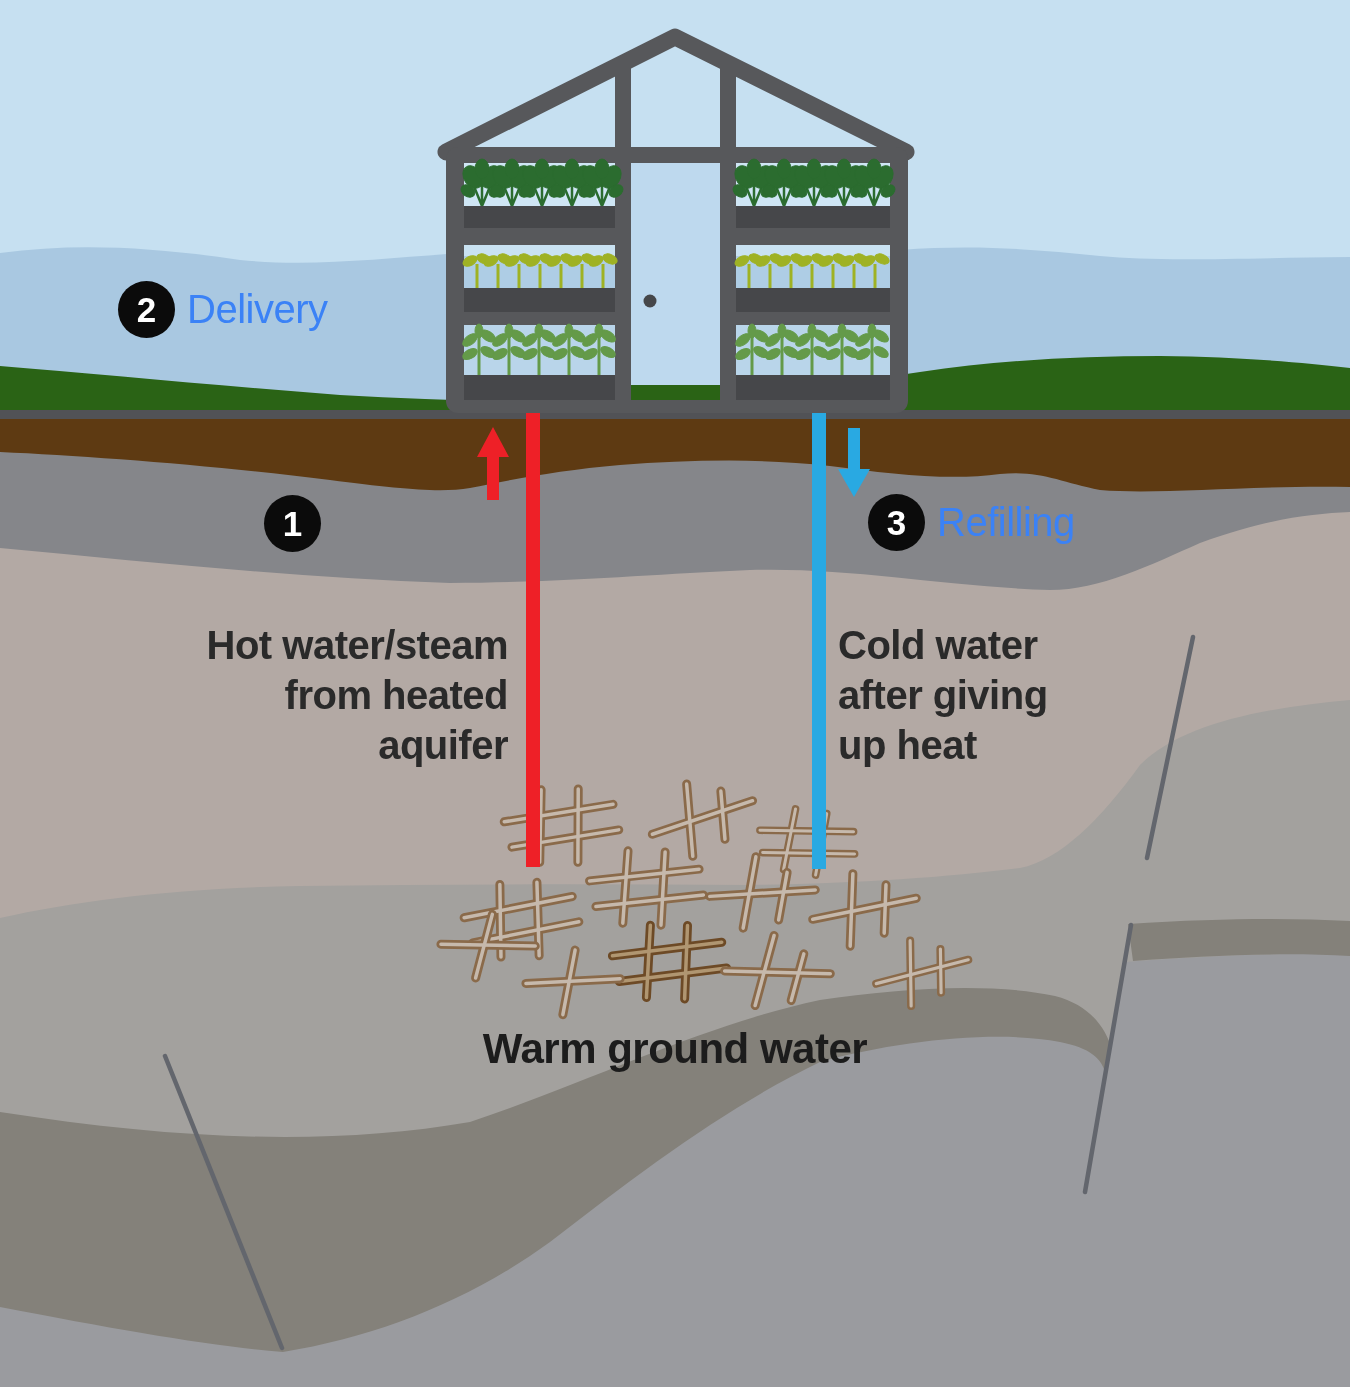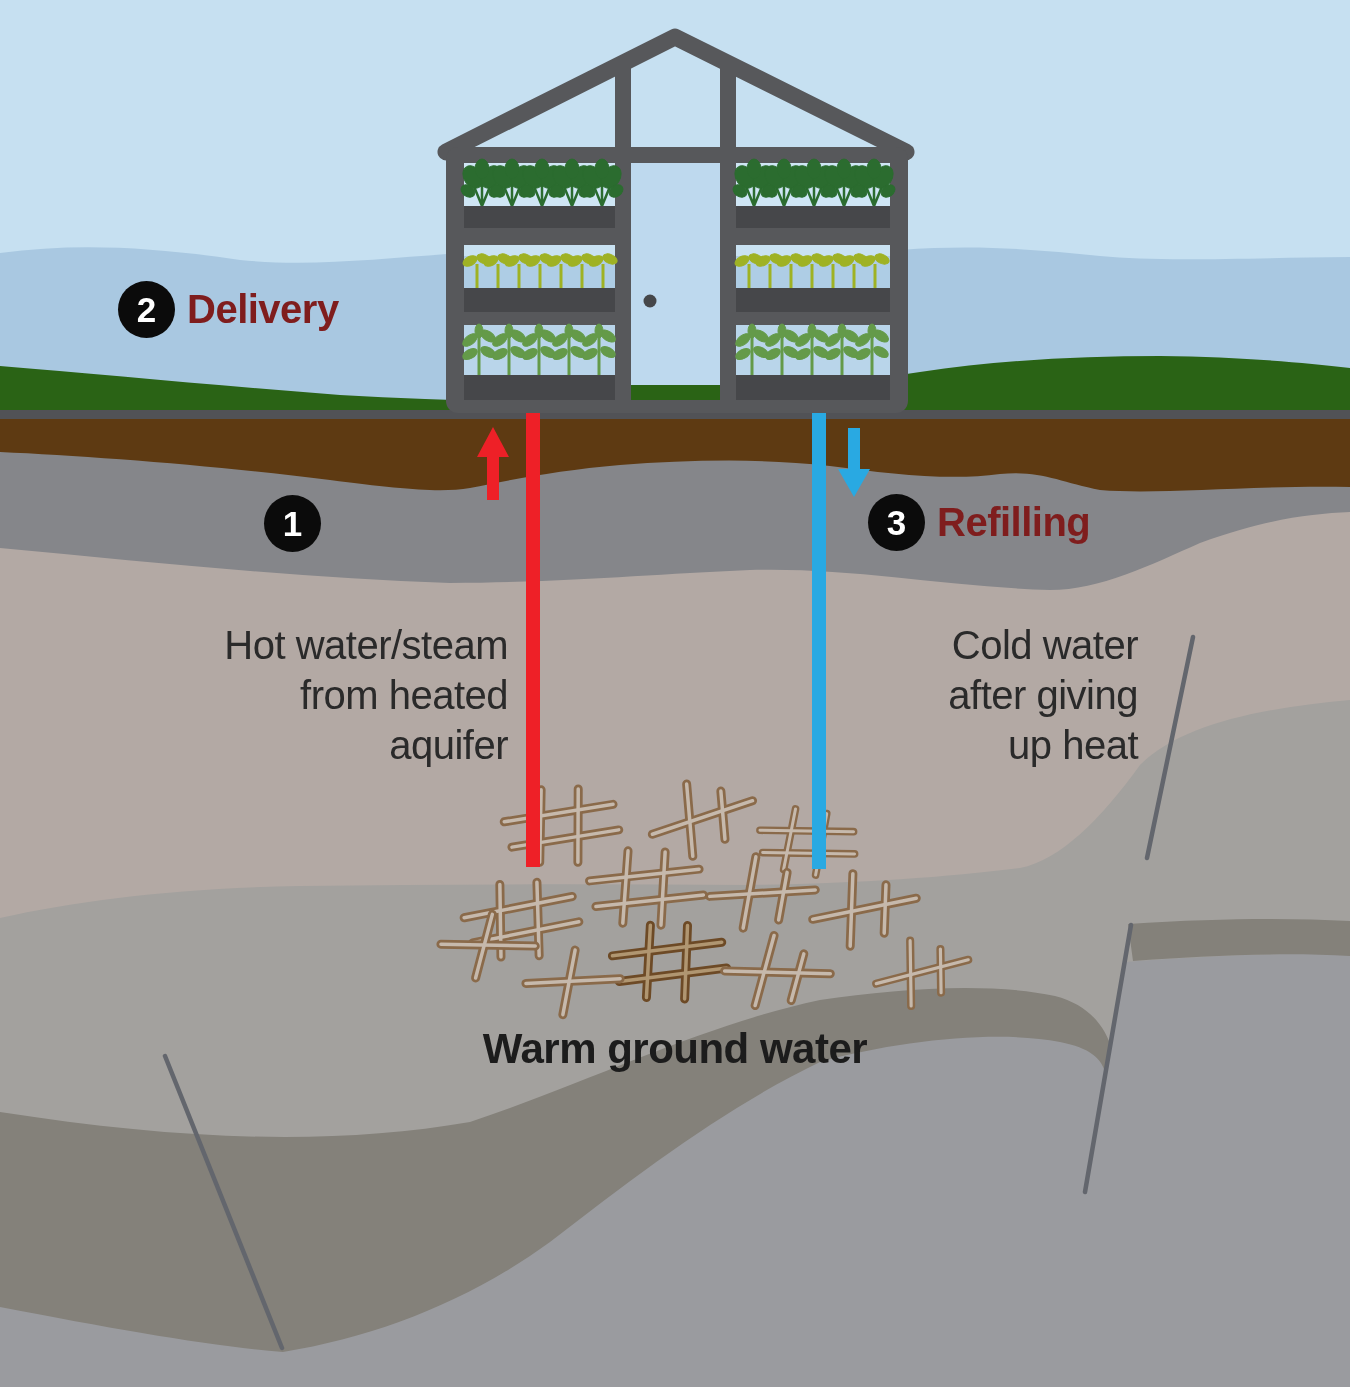--- a/index.html
+++ b/index.html
@@ -14,24 +14,24 @@
   .fod{stroke:#6d4a26;}
   .fid{stroke:#b09671;}
   .crack{stroke:#63666d;stroke-width:4.5;stroke-linecap:round;fill:none;}
   
   .step{position:absolute;display:flex;align-items:center;gap:12px;}
   .badge{
     width:57px;height:57px;border-radius:50%;background:#0b0b0b;color:#fff;
     display:flex;align-items:center;justify-content:center;
     font-size:35px;font-weight:bold;flex:0 0 auto;
   }
-  .step-label{font-size:40px;font-weight:bold;color:#7f1d1d;letter-spacing:-0.5px;}
+  .step-label{font-size:40px;font-weight:normal;color:#3b82f6;letter-spacing:-0.5px;}
   .note{
     position:absolute;font-size:40px;line-height:50px;color:#2a2a2a;
-    white-space:pre-line;letter-spacing:-0.5px;
+    white-space:pre-line;letter-spacing:-0.5px;font-weight:bold;
   }
   .note.right{text-align:right;}
   .warm{
     position:absolute;left:0;top:1025px;width:1350px;text-align:center;
     font-size:42px;font-weight:bold;color:#1c1c1c;letter-spacing:-0.5px;
   }
 </style>
 </head>
 <body>
 
@@ -242,19 +242,19 @@
   <span class="step-label">Delivery</span>
 </div>
 <div class="step" style="left:868px;top:494px;">
   <span class="badge">3</span>
   <span class="step-label">Refilling</span>
 </div>
 
 <div class="note right" style="left:158px;top:620px;width:350px;">Hot water/steam
 from heated
 aquifer</div>
-<div class="note" style="left:838px;top:620px;width:300px;text-align:right;">Cold water
+<div class="note" style="left:838px;top:620px;width:300px;">Cold water
 after giving
 up heat</div>
 
 <div class="warm">Warm ground water</div>
 
 </div>
 
 </body></html>

